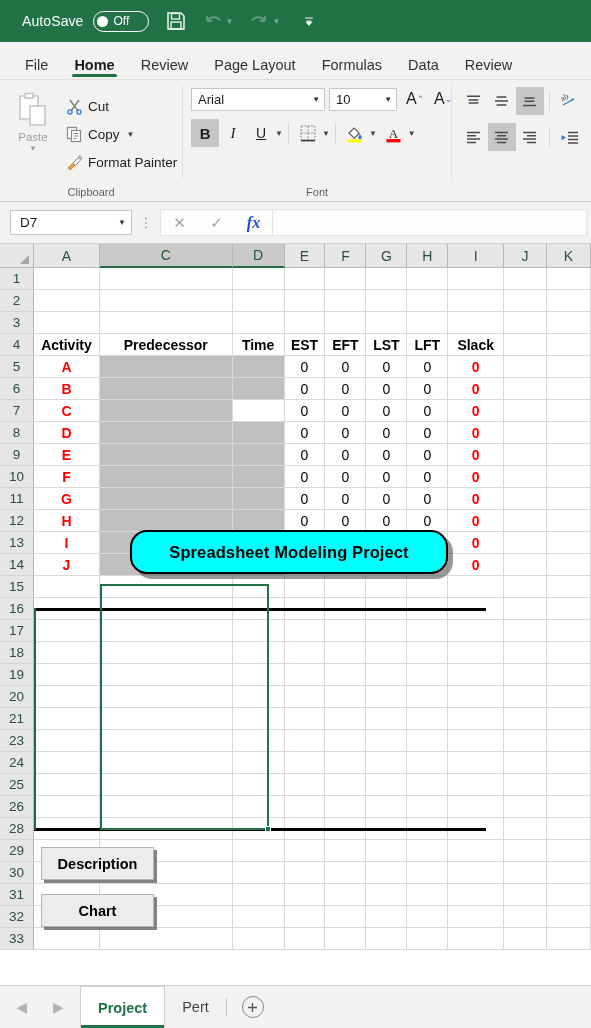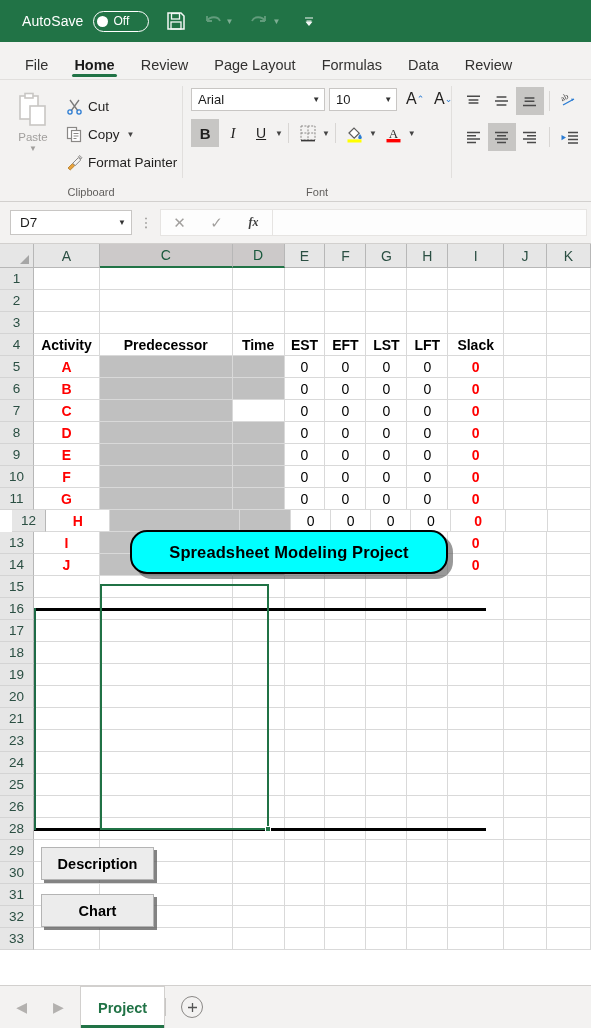--- a/index.html
+++ b/index.html
@@ -95,22 +95,22 @@
   .namebox{
     width:122px;height:25px;background:#fff;border:1px solid #c8c6c4;margin-left:6px;
     display:flex;align-items:center;padding:0 5px 0 9px;font-size:13.5px;color:#1b1b1b;
   }
   .namebox .cv{flex:1;}
   .fb-dots{ width:28px;text-align:center;color:#8a8886;font-size:13px;letter-spacing:0;}
   .fb-btns{ display:flex; align-items:center; height:27px; background:#fdfdfd;
             border:1px solid #e6e4e2; }
   .fb-btn{ width:37px;height:100%;display:flex;align-items:center;justify-content:center;
            font-size:15px;color:#a19f9d;}
-  .fb-btn.fx{ color:#404040; font-style:italic; font-family:"Liberation Serif",serif;
-              font-size:12px; font-weight:bold;}
+  .fb-btn.fx{ color:#1d4ed8; font-style:italic; font-family:"Liberation Serif",serif;
+              font-size:16px; font-weight:bold;}
   .fb-input{ flex:1;height:27px;background:#fdfdfd;border:1px solid #e6e4e2;
              border-left:none; margin-right:0;}
 
   
   .gridwrap{ position:relative; height:741px; overflow:hidden; background:#fff;}
   .colhdr{ display:flex; height:24px; }
   .corner{
     width:34px;height:24px;background:#e6e6e6;border-right:1px solid #b7b7b7;
     border-bottom:1px solid #b7b7b7; position:relative;
   }
@@ -586,21 +586,21 @@
         <div class="cell tblcell shaded" style="width: 133px; height: 22px;"></div>
         <div class="cell tblcell shaded" style="width: 52px; height: 22px;"></div>
         <div class="cell tblcell zerocell" style="width: 41px; height: 22px;">0</div>
         <div class="cell tblcell zerocell" style="width: 41px; height: 22px;">0</div>
         <div class="cell tblcell zerocell" style="width: 41px; height: 22px;">0</div>
         <div class="cell tblcell zerocell" style="width: 41px; height: 22px;">0</div>
         <div class="cell tblcell slackcell" style="width: 56px; height: 22px;">0</div>
         <div class="cell" style="width: 43px; height: 22px;"></div>
         <div class="cell" style="width: 44px; height: 22px;"></div>
       </div>
-      <div class="grow" style="height: 22px; margin-left: 12px;">
+      <div class="grow" style="height: 22px;">
         <div class="rh" style="height: 22px;">12</div>
         <div class="cell tblcell actcell" style="width: 66px; height: 22px;">H</div>
         <div class="cell tblcell shaded" style="width: 133px; height: 22px;"></div>
         <div class="cell tblcell shaded" style="width: 52px; height: 22px;"></div>
         <div class="cell tblcell zerocell" style="width: 41px; height: 22px;">0</div>
         <div class="cell tblcell zerocell" style="width: 41px; height: 22px;">0</div>
         <div class="cell tblcell zerocell" style="width: 41px; height: 22px;">0</div>
         <div class="cell tblcell zerocell" style="width: 41px; height: 22px;">0</div>
         <div class="cell tblcell slackcell" style="width: 56px; height: 22px;">0</div>
         <div class="cell" style="width: 43px; height: 22px;"></div>
@@ -877,20 +877,21 @@
     <span>Chart</span>
   </div>
 </div>
 
 <div class="sheetbar">
   <div class="navarrows">
     <span class="nav-a">◀</span>
     <span class="nav-a">▶</span>
   </div>
   <div class="stab active">Project</div>
+  <div class="stab">Pert</div>
   <div class="stab-div"></div>
   <div class="addsheet">
     <span class="plus-circ">
       <svg width="13" height="13" viewBox="0 0 13 13">
           <path d="M6.5 2v9M2 6.5h9" stroke="#555" stroke-width="1.3"></path>
         </svg>
     </span>
   </div>
 </div>
 

